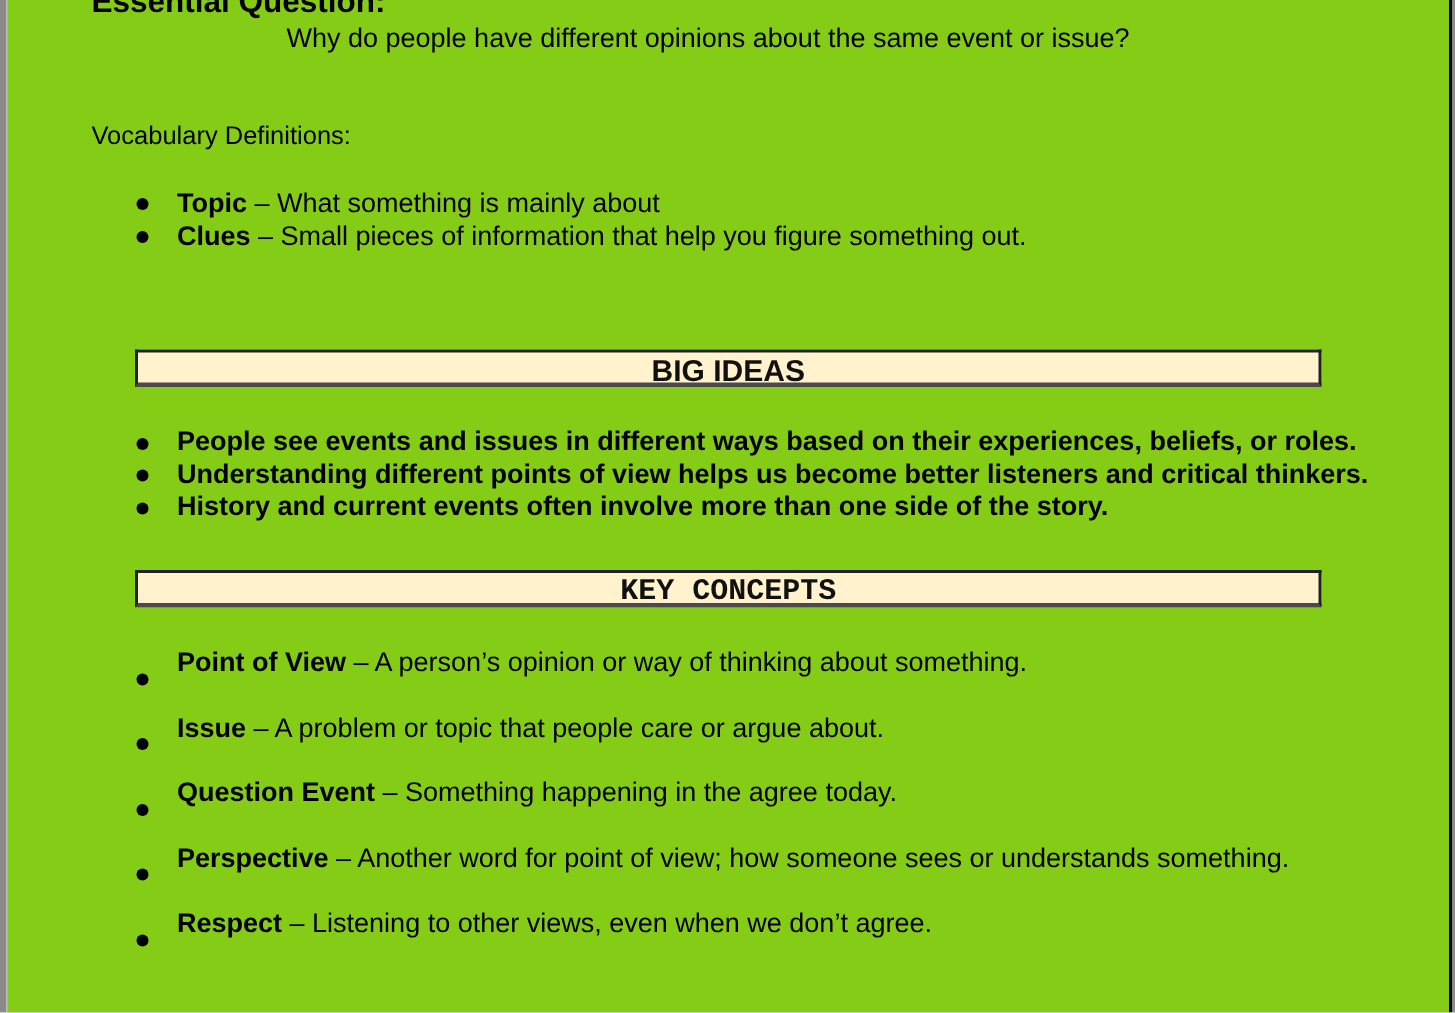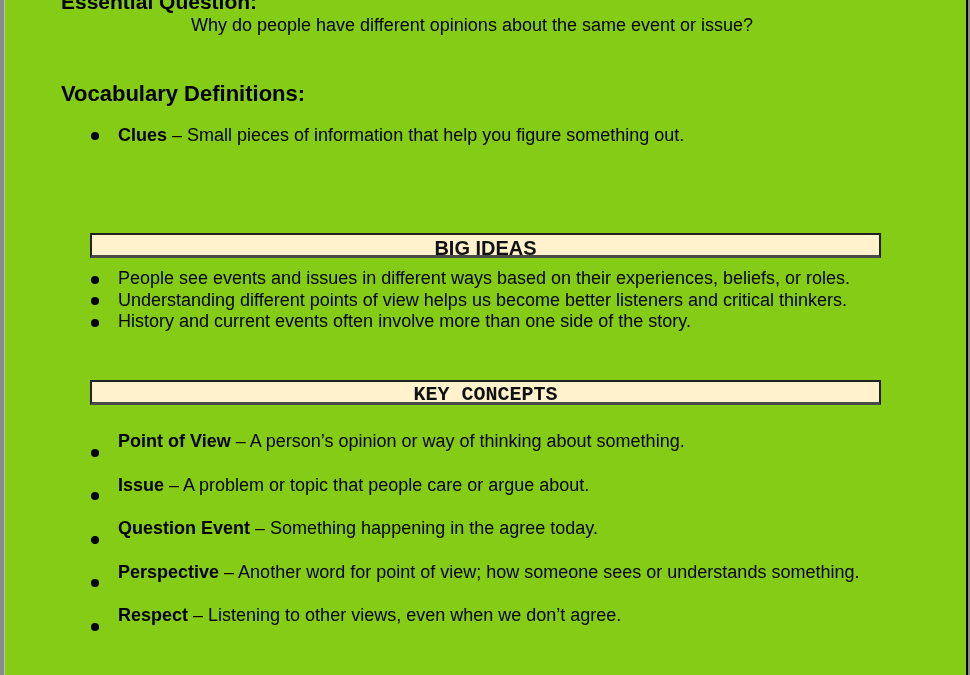--- a/index.html
+++ b/index.html
@@ -38,22 +38,22 @@
       font-weight: bold;
     }
     .eq-text {
       left: 186px;
       top: 15px;
       font-size: 18px;
     }
     .vocab-heading {
       left: 56px;
       top: 81px;
-      font-size: 22px;
-      font-weight: bold;
+      font-size: 17px;
+      font-weight: normal;
     }
     .bullet-list {
       position: absolute;
       left: 84px;
       margin: 0;
       padding: 0;
       list-style: none;
       font-size: 18px;
     }
     .bullet-list li {
@@ -86,39 +86,40 @@
       box-sizing: border-box;
       text-align: center;
       font-size: 20px;
       font-weight: bold;
       line-height: 26px;
       color: #111;
     }
     .banner-big { top: 233px; }
     .banner-key { top: 380px; font-family: Liberation Mono, monospace; }
 
-    .ideas-list { top: 268px; }
+    .ideas-list { top: 284px; font-weight: bold; }
     .ideas-list li { height: 21.5px; line-height: 21.5px; }
 
     .concepts-list { top: 430px; }
     .concepts-list li { height: 43.5px; line-height: 22px; }
 
     b.term { font-weight: bold; }
   </style>
 </head>
 <body>
 
 <div class="viewer">
   <div class="page">
 
     <div class="abs eq-heading">Essential Question:</div>
     <div class="abs eq-text">Why do people have different opinions about the same event or issue?</div>
 
     <div class="abs vocab-heading">Vocabulary Definitions:</div>
     <ul class="bullet-list vocab-list">
+      <li><b class="term">Topic</b><span> – What something is mainly about</span></li>
       <li><b class="term">Clues</b><span> – Small pieces of information that help you figure something out.</span></li>
     </ul>
 
     <div class="banner banner-big">BIG IDEAS</div>
     <ul class="bullet-list ideas-list">
       <li>People see events and issues in different ways based on their experiences, beliefs, or roles.</li>
       <li>Understanding different points of view helps us become better listeners and critical thinkers.</li>
       <li>History and current events often involve more than one side of the story.</li>
     </ul>
 

